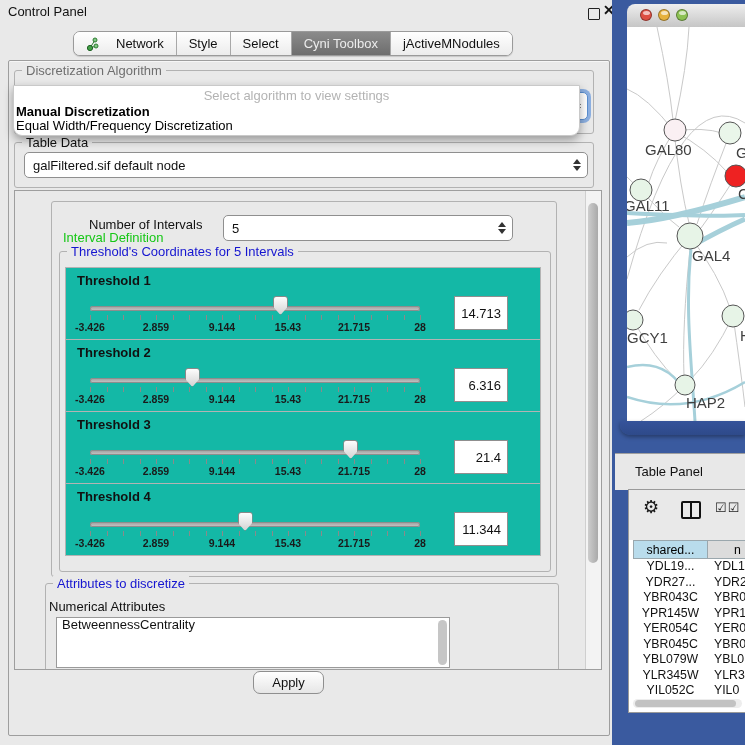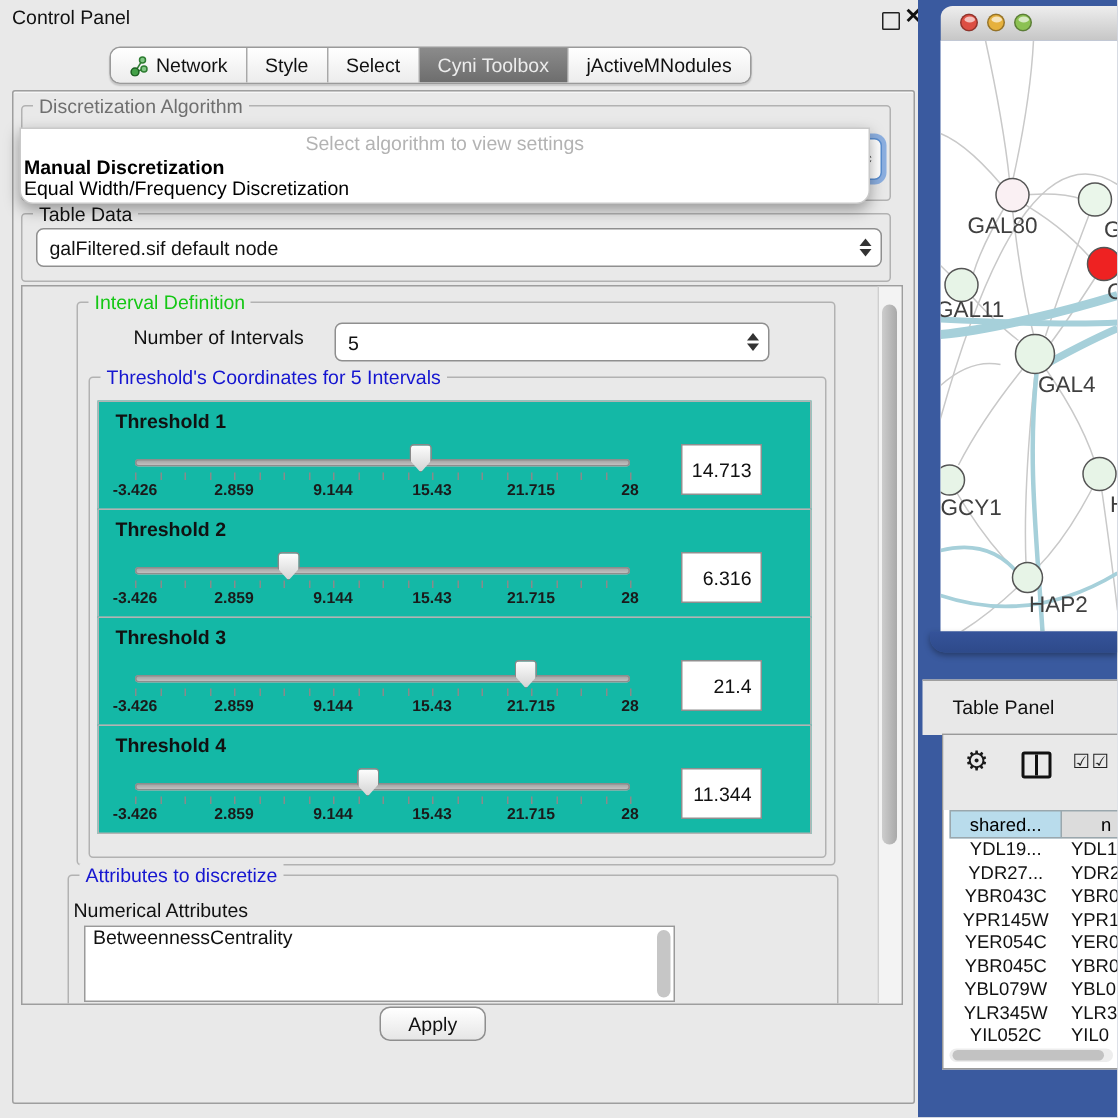--- a/index.html
+++ b/index.html
@@ -5,31 +5,31 @@
   html,body{margin:0;padding:0;}
   body{font-family:"Liberation Sans",sans-serif;width:745px;height:745px;overflow:hidden;background:#e9e9e9;}
   #root{position:relative;width:745px;height:745px;overflow:hidden;background:#e9e9e9;}
   .abs{position:absolute;}
   
   .cp-titlebar{left:0;top:0;width:615px;height:24px;background:#e9e9e9;}
   .cp-title{left:8px;top:4px;font-size:13px;color:#111;}
   .float-icon{left:588px;top:8px;width:10px;height:10px;border:1.5px solid #222;border-radius:1px;background:#e9e9e9;}
   .close-icon{left:603px;top:2px;font-size:14px;font-weight:bold;color:#111;}
   .tabrow{display:flex;border:1px solid #9a9a9a;border-radius:7px;overflow:hidden;height:23px;background:#fff;box-shadow:0 1px 1px rgba(0,0,0,.15);}
-  .tab{display:flex;align-items:center;gap:5px;padding:0 12px;font-size:13px;color:#111;background:linear-gradient(#ffffff,#ececec);border-left:1px solid #a8a8a8;white-space:nowrap;cursor:default;}
+  .tab{display:flex;align-items:center;gap:17px;padding:0 12px;font-size:13px;color:#111;background:linear-gradient(#ffffff,#ececec);border-left:1px solid #a8a8a8;white-space:nowrap;cursor:default;}
   .tab:first-child{border-left:none;}
   .tab.sel{background:linear-gradient(#8b8b8b,#6d6d6d);color:#ececec;}
   #top-tabs{left:73px;top:31px;}
   #bottom-tabs{left:143px;top:703px;height:22px;}
   .outer{left:8px;top:60px;width:600px;height:674px;border:1px solid #9e9e9e;border-radius:2px;background:#e9e9e9;box-shadow:inset 0 1px 0 #f6f6f6;}
   
   .tgroup{position:absolute;border:1px solid #b2b2b2;border-radius:3px;}
   .gtitle{position:absolute;top:-8px;left:7px;background:#e9e9e9;padding:0 4px;font-size:13px;color:#111;white-space:nowrap;}
   .gtitle.dim{color:#6f6f6f;}
-  .gtitle.green{color:#15c715;}
+  .gtitle.green{color:#15c715;margin-top:36px;}
   .gtitle.blue{color:#1515d0;}
   
   .combo{position:absolute;background:#fff;border:1px solid #8f8f8f;border-radius:5px;font-size:13px;color:#111;display:flex;align-items:center;padding-left:8px;box-sizing:border-box;}
   .stepper{position:absolute;right:6px;top:50%;transform:translateY(-50%);width:9px;height:12px;}
   .arr{position:absolute;left:1px;width:0;height:0;border-left:4px solid transparent;border-right:4px solid transparent;}
   .arr.up{top:0;border-bottom:5px solid #333;}
   .arr.dn{bottom:0;border-top:5px solid #333;}
   .alg-combo{left:24px;top:92px;width:564px;height:28px;border-color:#5a8ed0;box-shadow:0 0 0 3px rgba(100,150,220,.7);z-index:1;}
   .td-combo{left:24px;top:152px;width:564px;height:26px;}
   

